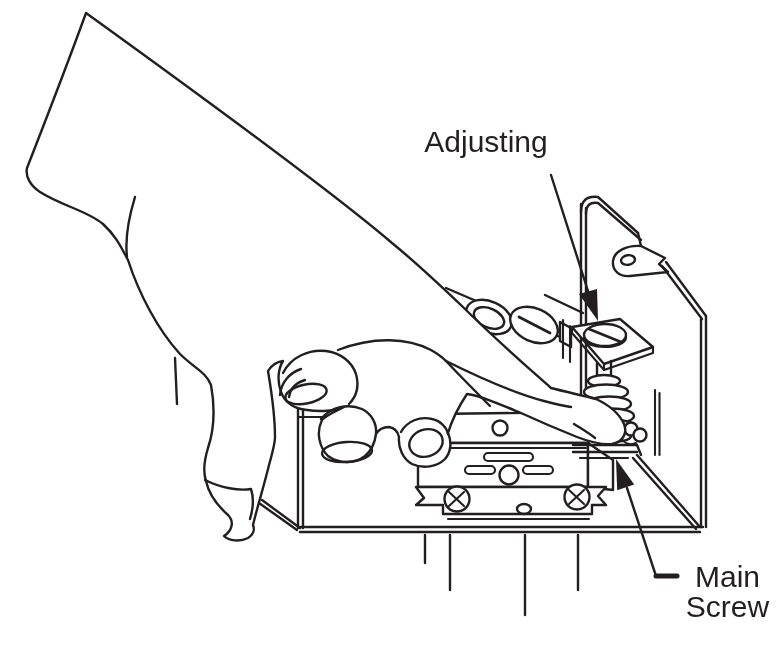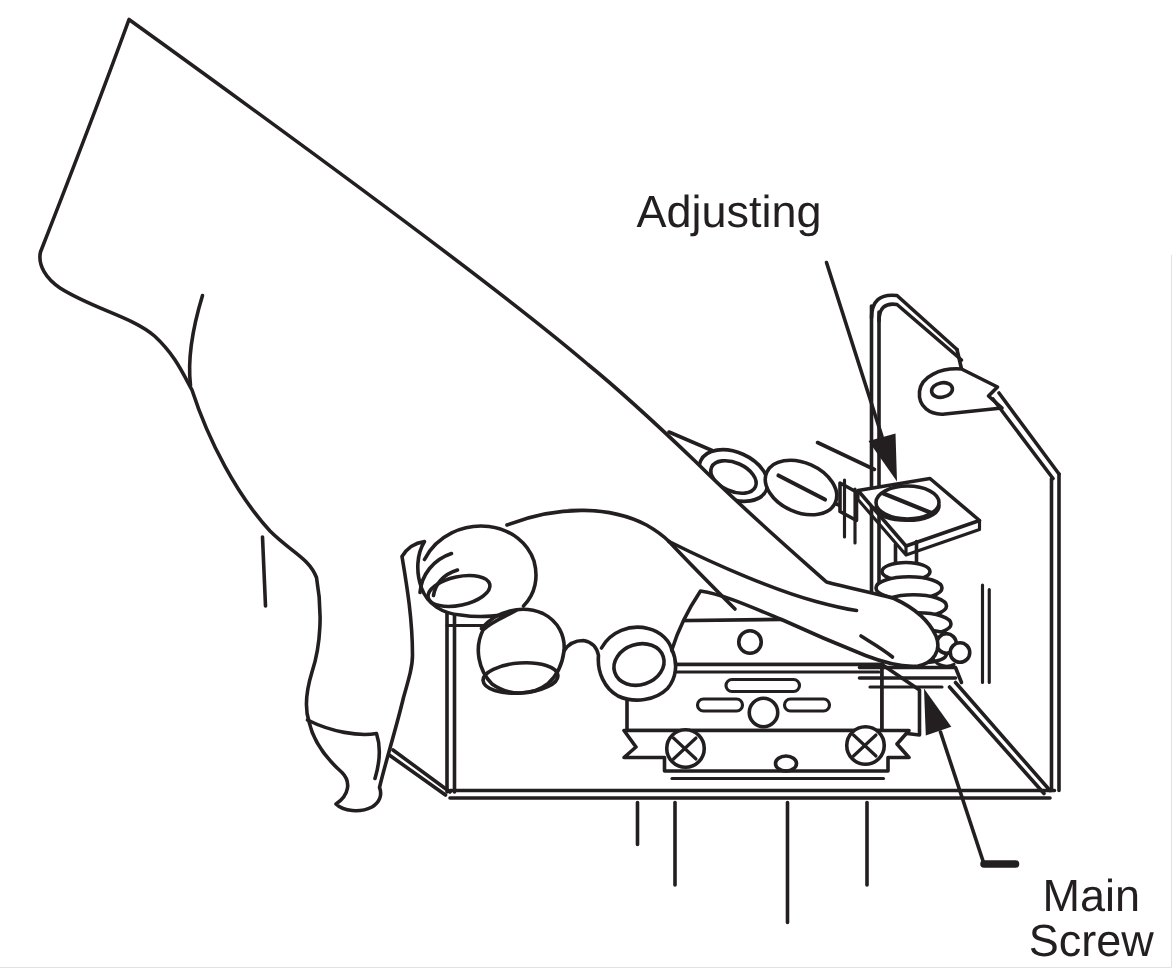--- a/index.html
+++ b/index.html
@@ -29,21 +29,21 @@
     position: absolute;
     color: var(--ink);
     font-size: 30px;
     line-height: 30px;
     text-align: center;
     letter-spacing: 0px;
     user-select: none;
   }
   .callout span { display: block; }
   #label-adjusting { left: 366px; top: 127px; width: 240px; }
-  #label-mainlever { left: 674px; top: 583px; width: 107px; }
+  #label-mainlever { left: 674px; top: 562px; width: 107px; }
 </style>
 </head>
 <body>
 
 <div class="figure-wrap">
 
   <svg class="illustration" width="781" height="645" viewBox="0 0 781 645">
 
     <g>
       <path d="M298,404 V528 M303,408 V528"></path>

